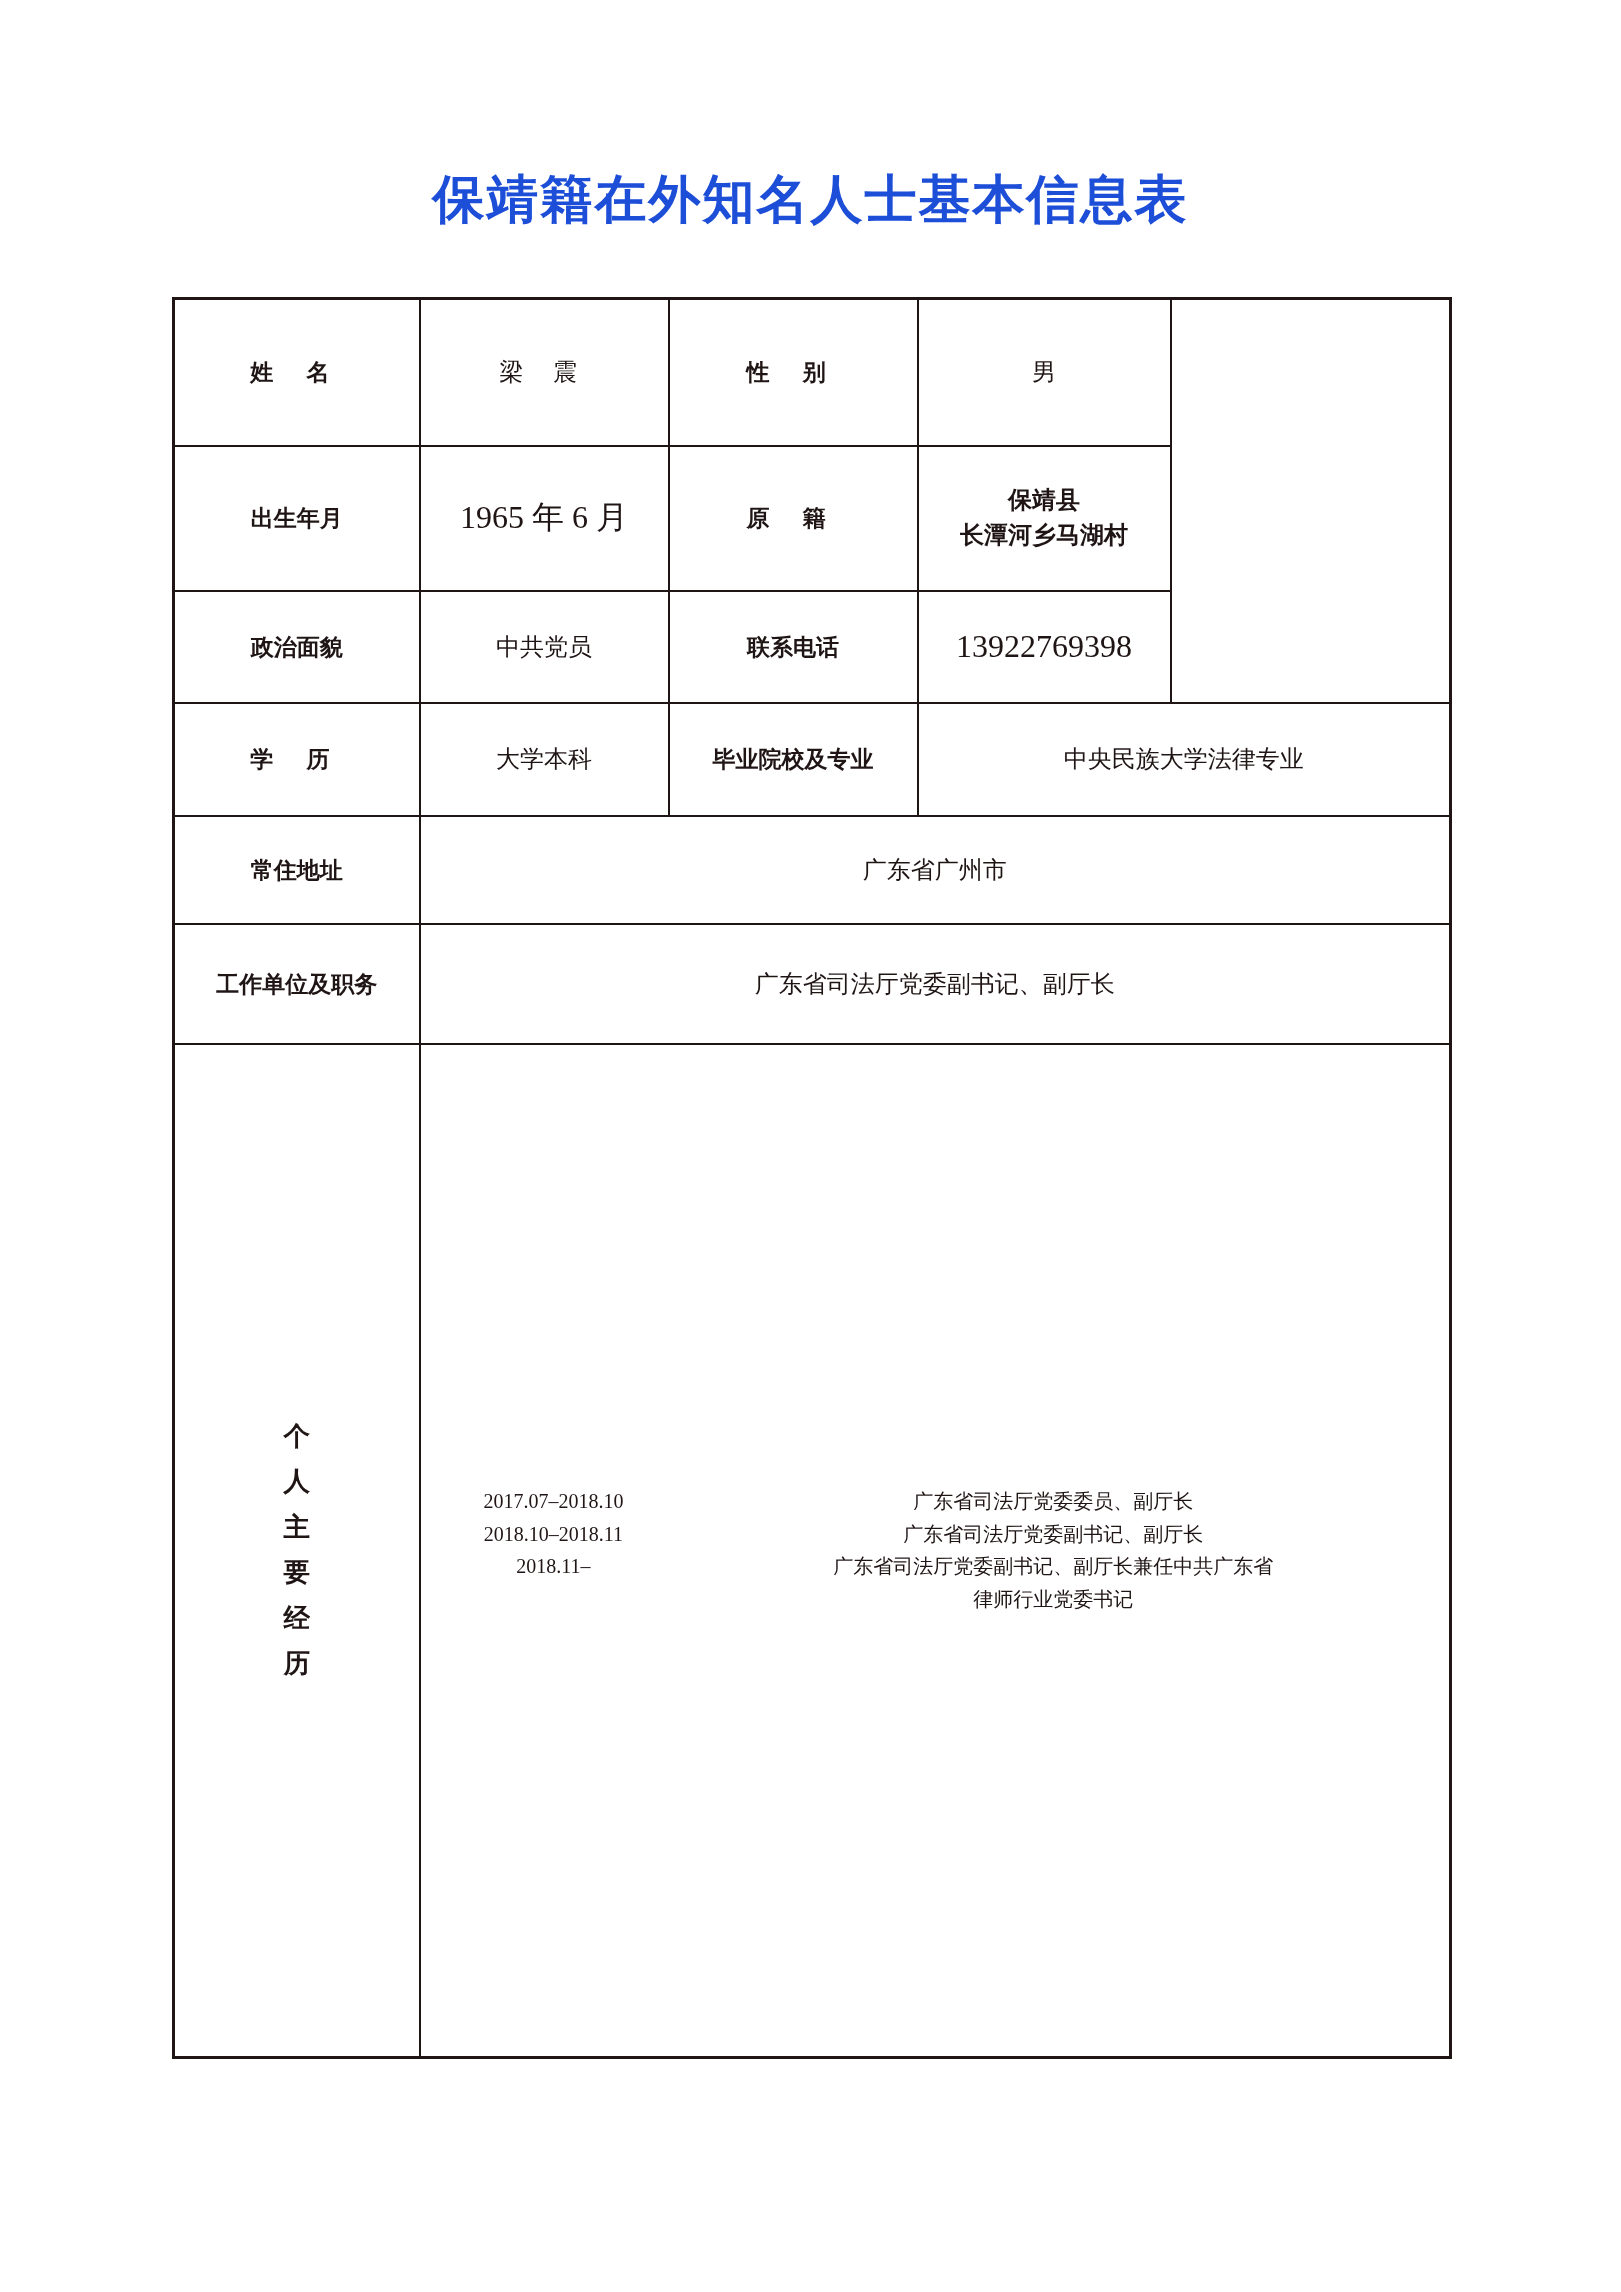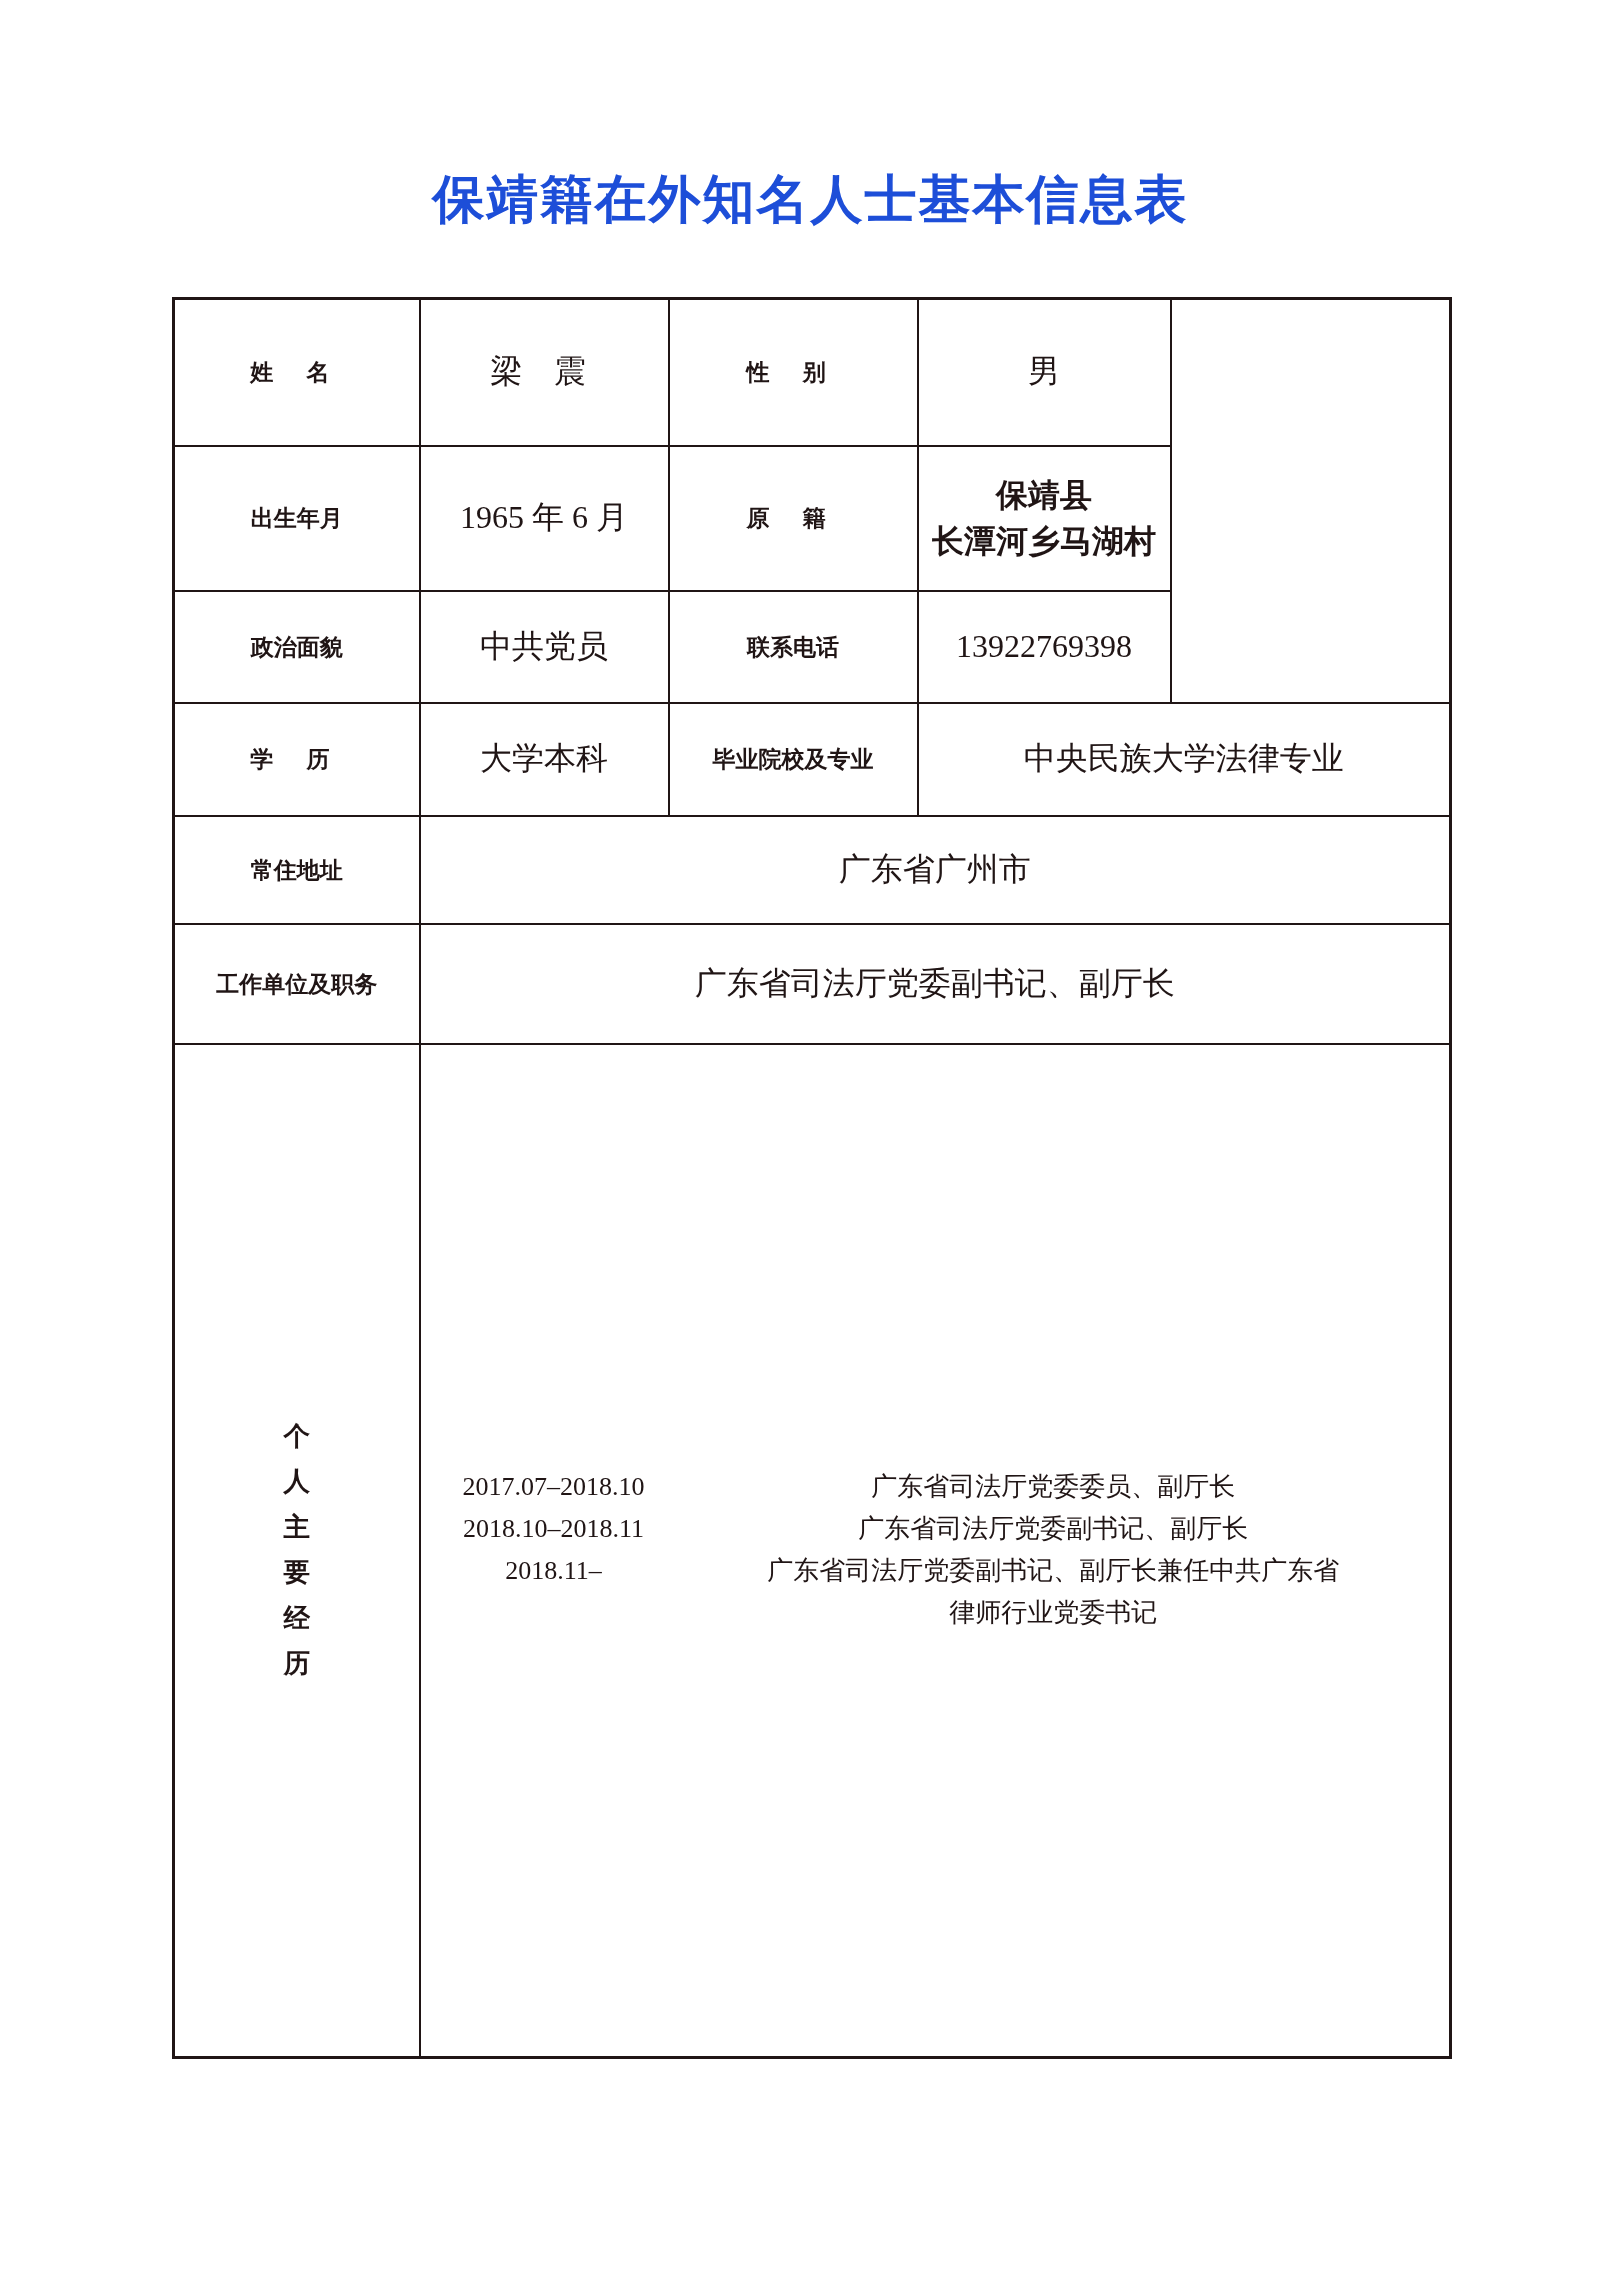--- a/index.html
+++ b/index.html
@@ -51,21 +51,21 @@
   .info-table .outer-bottom { border-bottom-width: 3.9px; }
 
   .lbl {
     font-weight: bold;
     font-size: 23px;
     letter-spacing: 0px;
   }
   .lbl-sp { letter-spacing: 13.7px; text-indent: 13.7px; }
   .val {
     font-weight: normal;
-    font-size: 32px;
+    font-size: 24px;
   }
   .val-sp { letter-spacing: 11.8px; text-indent: 11.8px; }
   .val-num { font-size: 32px; }
 
   .two-line { line-height: 1.45; font-weight: bold; }
 
   
   .photo-cell {
     padding: 0;
     position: relative;
@@ -109,21 +109,21 @@
   }
   .exp-vertical span { display: block; }
 
   .exp-body-cell {
     vertical-align: middle;
     text-align: left;
     padding: 0 21.6px 0 0;
   }
   .exp-list {
     padding-left: 29px;
-    font-size: 26px;
+    font-size: 20px;
     line-height: 1.62;
   }
   .exp-row {
     display: flex;
     align-items: flex-start;
   }
   .exp-date {
     flex: 0 0 auto;
     width: 208px;
     white-space: nowrap;

